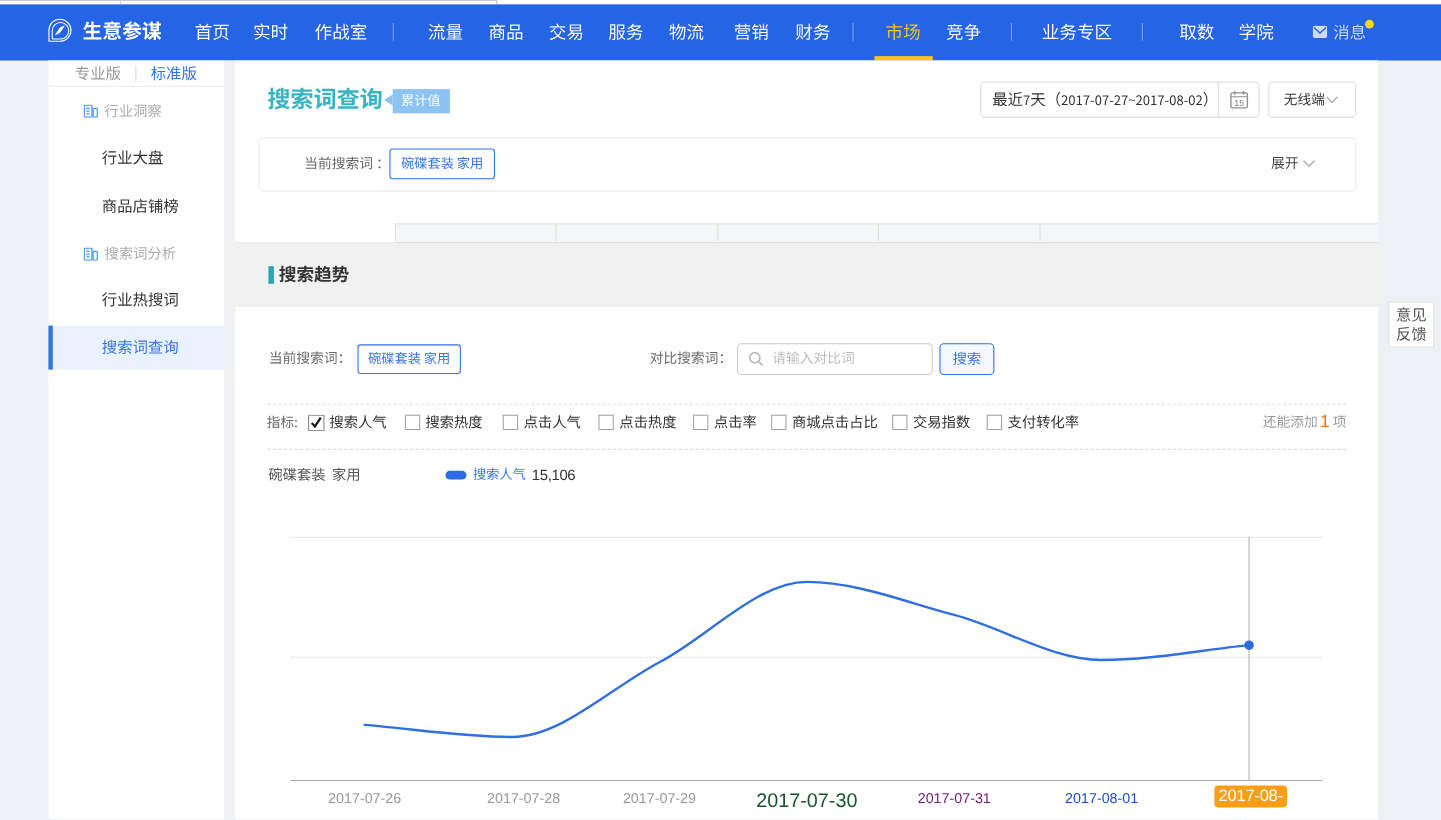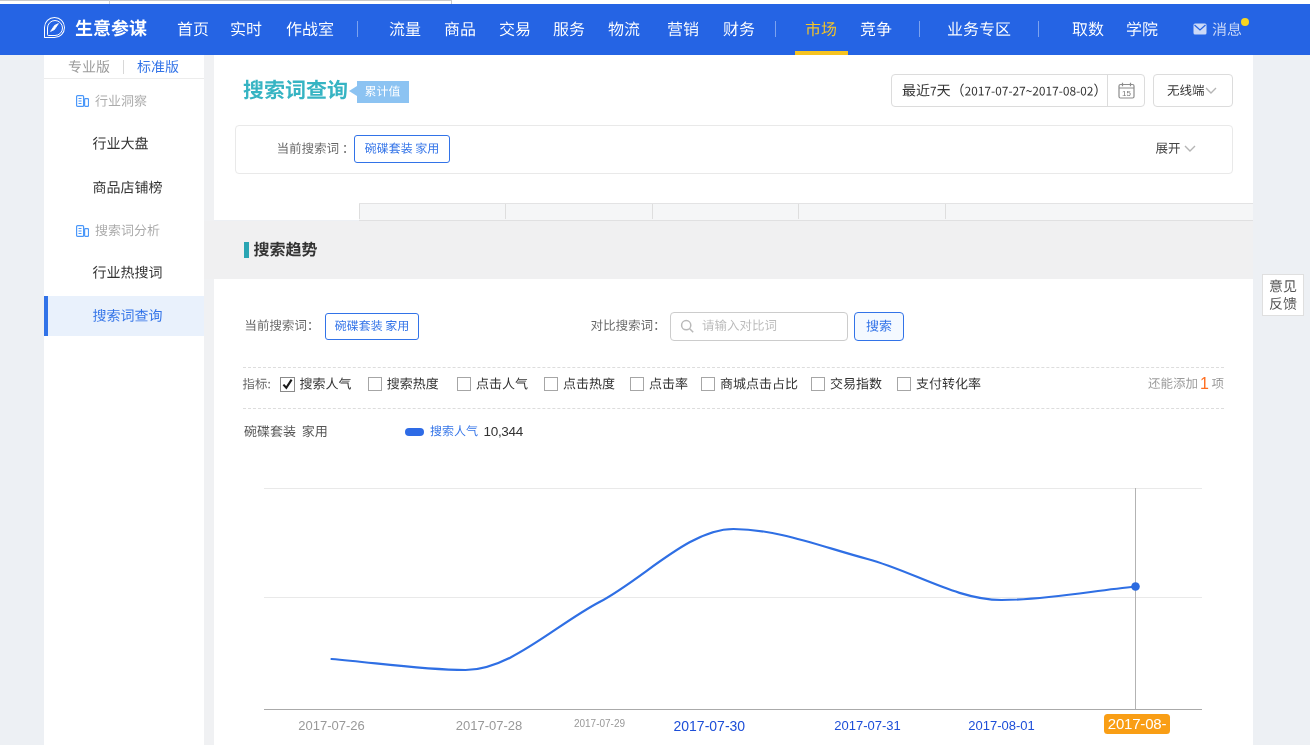--- a/index.html
+++ b/index.html
@@ -95,34 +95,34 @@
 <div class="abs" style="left:368px;top:377px;width:14px;height:14px;border:1px solid #a6a6a6;background:#fff"></div>
 <div class="abs" style="left:457px;top:377px;width:14px;height:14px;border:1px solid #a6a6a6;background:#fff"></div>
 <div class="abs" style="left:544px;top:377px;width:14px;height:14px;border:1px solid #a6a6a6;background:#fff"></div>
 <div class="abs" style="left:630px;top:377px;width:14px;height:14px;border:1px solid #a6a6a6;background:#fff"></div>
 <div class="abs" style="left:701px;top:377px;width:14px;height:14px;border:1px solid #a6a6a6;background:#fff"></div>
 <div class="abs" style="left:811px;top:377px;width:14px;height:14px;border:1px solid #a6a6a6;background:#fff"></div>
 <div class="abs" style="left:897px;top:377px;width:14px;height:14px;border:1px solid #a6a6a6;background:#fff"></div>
 <div class="abs" style="left:1200px;top:373px;width:20px;height:21px;font-size:16px;color:#ff6e20;line-height:22px">1</div>
 
 <div class="abs" style="left:405px;top:428px;width:19px;height:7.5px;border-radius:4px;background:#2e6be6"></div>
-<div class="abs" style="left:483.5px;top:424px;width:60px;height:15px;font-size:13.5px;letter-spacing:-0.3px;color:#333;line-height:15px">10,344</div>
+<div class="abs" style="left:483.5px;top:424px;width:60px;height:15px;font-size:13.5px;letter-spacing:-0.3px;color:#333;line-height:15px">15,106</div>
 
 <svg class="abs" style="left:214px;top:440px" width="1039" height="305" viewBox="0 0 1039 305">
 <path d="M50 48.5 H988 M50 157.5 H988" stroke="#e9e9e9" stroke-width="1" fill="none"></path>
 <path d="M50 269.5 H988" stroke="#aaaaaa" stroke-width="1" fill="none"></path>
 <path d="M921.5 48 V269" stroke="#b3b3b3" stroke-width="1" fill="none"></path>
 <path d="M117.5,219.0 C162.2,222.7 206.8,230.0 251.5,230.0 C296.2,230.0 340.8,185.5 385.5,162.0 C430.2,138.5 474.8,89.0 519.5,89.0 C564.2,89.0 608.8,107.2 653.5,119.0 C698.2,130.8 742.8,160.0 787.5,160.0 C832.2,160.0 876.8,151.0 921.5,146.5" fill="none" stroke="#2f6fe4" stroke-width="2.2" stroke-linecap="round"></path>
 <circle cx="921.5" cy="146.5" r="4.3" fill="#2c6be0"></circle>
 </svg>
 <div class="abs" style="left:271.5px;top:717.5px;width:120px;text-align:center;font-size:13px;color:#999">2017-07-26</div>
-<div class="abs" style="left:429px;top:717.5px;width:120px;text-align:center;font-size:13px;color:#999">2017-07-28</div>
-<div class="abs" style="left:539.5px;top:717.5px;width:120px;text-align:center;font-size:10px;color:#999">2017-07-29</div>
-<div class="abs" style="left:673.5px;top:717.5px;width:120px;text-align:left;font-size:14px;color:#1d4ed8">2017-07-30</div>
-<div class="abs" style="left:807.5px;top:717.5px;width:120px;text-align:center;font-size:13px;color:#1d4ed8">2017-07-31</div>
+<div class="abs" style="left:416px;top:717.5px;width:120px;text-align:center;font-size:13px;color:#999">2017-07-28</div>
+<div class="abs" style="left:539.5px;top:717.5px;width:120px;text-align:center;font-size:13px;color:#999">2017-07-29</div>
+<div class="abs" style="left:673.5px;top:717.5px;width:120px;text-align:center;font-size:18px;color:#14532d">2017-07-30</div>
+<div class="abs" style="left:807.5px;top:717.5px;width:120px;text-align:center;font-size:13px;color:#701a75">2017-07-31</div>
 <div class="abs" style="left:941.5px;top:717.5px;width:120px;text-align:center;font-size:13px;color:#1d4ed8">2017-08-01</div>
 <div class="abs" style="left:1104px;top:713.5px;width:66px;height:20.5px;border-radius:3.5px;background:#f99e15;color:#fff;font-size:15px;letter-spacing:-0.2px;text-align:center;line-height:20.5px">2017-08-02</div>
 
 <div class="abs" style="left:1262px;top:274px;width:42px;height:42px;background:#fff;border:1px solid #dfdfdf"></div>
 
 <svg id="cjk" width="1310" height="745" viewBox="0 0 1310 745" style="position:absolute;left:0;top:0;pointer-events:none">
     <defs>
       <path id="g0" d="M61 78H189V52H61ZM61 93V118H189V93ZM61 38H189V11H61ZM57 204C65 196 74 184 78 176H14V158H114C112 150 110 142 108 135H42V-20H61V-6H189V-20H208V135H128L136 158H237V176H174C181 184 189 195 196 205L176 210C170 200 161 186 153 176H86L97 181C92 190 83 202 74 211Z"></path>
       <path id="g1" d="M116 116V70C116 44 105 14 12 -5C16 -9 22 -16 24 -20C121 1 135 36 135 70V116ZM136 28C165 14 203 -7 221 -21L233 -6C214 8 176 28 147 40ZM43 149V32H62V131H190V32H210V149H120C124 158 129 168 134 179H234V196H18V179H112C109 169 105 158 101 149Z"></path>
       <path id="g2" d="M134 27C168 14 201 -3 221 -18L233 -4C212 11 177 28 144 40ZM60 139C74 131 90 119 97 110L109 124C101 132 85 144 71 151ZM35 100C49 92 66 80 74 71L86 85C77 94 60 106 46 113ZM22 182V131H41V164H208V131H228V182H142C138 190 132 202 126 212L107 206C112 198 116 190 120 182ZM18 64V48H108C94 24 68 7 20 -3C24 -7 29 -14 31 -19C87 -6 115 16 130 48H234V64H135C142 88 144 117 145 152H126C125 116 123 87 115 64Z"></path>

